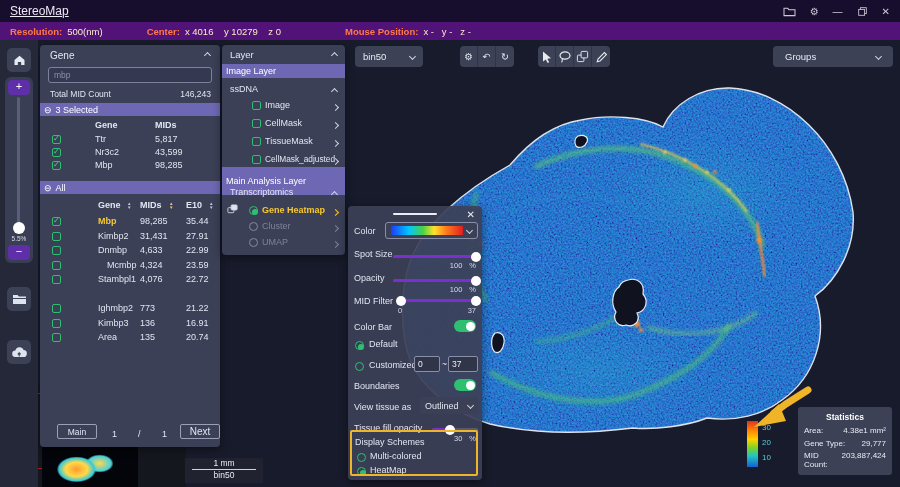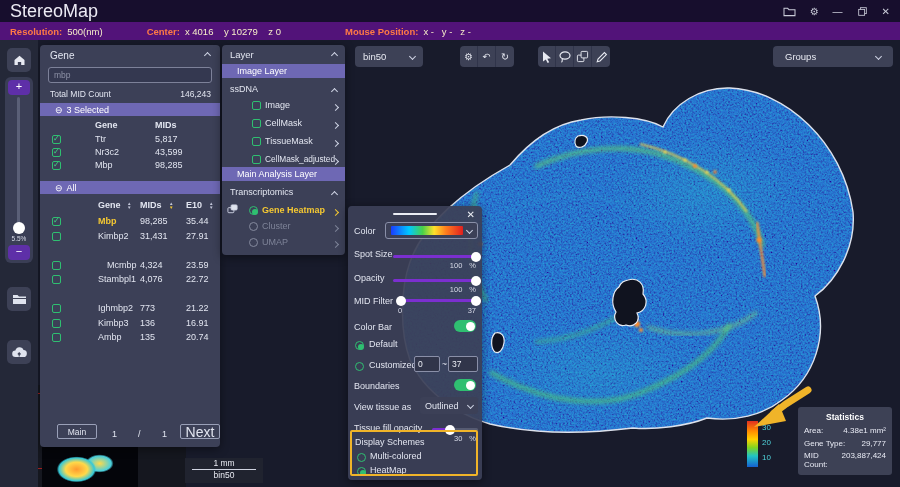--- a/index.html
+++ b/index.html
@@ -2,21 +2,21 @@
 <html><head>
 <meta charset="utf-8">
 <style>
   * { margin:0; padding:0; box-sizing:border-box; font-family:"Liberation Sans",sans-serif; }
   html,body { width:900px; height:487px; overflow:hidden; }
   body { background:#191c2c; position:relative; color:#e6e8f2; }
 
   
   .titlebar { position:absolute; left:0; top:0; width:900px; height:22px; background:#170e2d;
               display:flex; align-items:center; padding:0 10px; z-index:40; }
-  .titlebar .app { font-size:18px; color:#eceaf4; }
+  .titlebar .app { font-size:12px; color:#eceaf4;text-decoration:underline; }
   .win-icons { margin-left:auto; display:flex; gap:14px; align-items:center; color:#c9cbd8; font-size:10px; }
   .win-icons svg { display:block; }
   .infobar { position:absolute; left:0; top:22px; width:900px; height:18px; background:#521379;
              display:flex; align-items:center; gap:8px; padding:0 10px; font-size:9.5px; z-index:40; }
   .infobar .lbl { color:#ff7a45; font-weight:bold; }
   .infobar .val { color:#f6eec9; white-space:pre; }
   .infobar .grp { display:flex; gap:5px; align-items:center; }
   .gap1 { width:28px; } .gap2 { width:48px; }
 
   
@@ -36,21 +36,21 @@
   .mm-thumb { position:absolute; left:42px; top:60px; width:96px; height:42px; background:#04050a;
     background-image:
       radial-gradient(26px 17px at 36% 58%, #ff9a2e 0%, #ffd94a 42%, #35c8d8 68%, rgba(0,0,0,0) 76%),
       radial-gradient(20px 13px at 60% 44%, #ffd94a 0%, #49d0de 58%, rgba(0,0,0,0) 70%); }
   .mm-icon { position:absolute; left:2px; bottom:2px; width:7px; height:6px; border:1px solid #6a6f84; }
 
   
   .panel { position:absolute; background:#3c4057; border-radius:4px; box-shadow:0 2px 10px rgba(0,0,0,.45);
            font-size:9px; color:#e2e5f0; }
   .phead { position:absolute; left:0; width:100%; background:#6e68b4; color:#fff;
-           display:flex; align-items:center; gap:4px; padding:0 15px; }
+           display:flex; align-items:center; gap:4px; padding:0 4px; }
   .chev { display:inline-block; width:5px; height:5px; border-right:1.4px solid #cfd3e4; border-bottom:1.4px solid #cfd3e4; }
   .chev.up { transform:rotate(-135deg); } .chev.down { transform:rotate(45deg); } .chev.right { transform:rotate(-45deg); }
   .cb { display:inline-block; width:9px; height:9px; border:1px solid #2fbf71; border-radius:2px; position:relative; }
   .cb.on::after { content:"✓"; position:absolute; left:0px; top:-2px; font-size:8px; color:#3ddc84; }
   .sort { display:inline-flex; flex-direction:column; margin-left:3px; }
   .sort i { font-style:normal; font-size:4.5px; line-height:4px; color:#c3c7da; }
   .sort i.hot { color:#f5c832; }
 
   
   .gene-panel { left:40px; top:45px; width:180px; height:402px; z-index:10; }
@@ -302,20 +302,26 @@
     <span class="ycell" style="position:absolute;left:58px;font-weight:bold">Mbp</span>
     <span style="position:absolute;left:100px">98,285</span>
     <span style="position:absolute;left:146px">35.44</span>
   </div>
   <div class="row" style="top:182.5px;height:13px">
     <span class="cb" style="margin-left:12px"></span>
     <span style="position:absolute;left:58px">Kimbp2</span>
     <span style="position:absolute;left:100px">31,431</span>
     <span style="position:absolute;left:146px">27.91</span>
   </div>
+  <div class="row" style="top:197px;height:13px">
+    <span class="cb" style="margin-left:12px"></span>
+    <span style="position:absolute;left:58px">Dnmbp</span>
+    <span style="position:absolute;left:100px">4,633</span>
+    <span style="position:absolute;left:146px">22.99</span>
+  </div>
   <div class="row" style="top:211.5px;height:13px">
     <span class="cb" style="margin-left:12px"></span>
     <span style="position:absolute;left:67px">Mcmbp</span>
     <span style="position:absolute;left:100px">4,324</span>
     <span style="position:absolute;left:146px">23.59</span>
   </div>
   <div class="row" style="top:226px;height:13px">
     <span class="cb" style="margin-left:12px"></span>
     <span style="position:absolute;left:58px">Stambpl1</span>
     <span style="position:absolute;left:100px">4,076</span>
@@ -328,31 +334,31 @@
     <span style="position:absolute;left:146px">21.22</span>
   </div>
   <div class="row" style="top:269.5px;height:13px">
     <span class="cb" style="margin-left:12px"></span>
     <span style="position:absolute;left:58px">Kimbp3</span>
     <span style="position:absolute;left:100px">136</span>
     <span style="position:absolute;left:146px">16.91</span>
   </div>
   <div class="row" style="top:284px;height:13px">
     <span class="cb" style="margin-left:12px"></span>
-    <span style="position:absolute;left:58px">Ambp</span>
+    <span style="position:absolute;left:58px">Area</span>
     <span style="position:absolute;left:100px">135</span>
     <span style="position:absolute;left:146px">20.74</span>
   </div>
 
   <div class="row" style="top:378px;height:16px">
     <span style="position:absolute;left:17px;width:40px;height:15px;border:1px solid #9aa0b8;border-radius:2px;text-align:center;line-height:14px;font-size:8.5px">Main</span>
     <span style="position:absolute;left:72px">1</span>
     <span style="position:absolute;left:98px">/</span>
     <span style="position:absolute;left:122px">1</span>
-    <span style="position:absolute;left:140px;width:40px;height:15px;border:1px solid #9aa0b8;border-radius:2px;text-align:center;line-height:14px;font-size:14px">Next</span>
+    <span style="position:absolute;left:140px;width:40px;height:15px;border:1px solid #9aa0b8;border-radius:2px;text-align:center;line-height:14px;font-size:10px">Next</span>
   </div>
 </div>
 
 <div class="panel layer-panel">
   <span style="position:absolute;left:8px;top:4px;font-size:9.5px">Layer</span>
   <i class="chev up" style="position:absolute;right:8px;top:8px"></i>
   <div class="phead" style="top:19px;height:14px">
     <span>Image Layer</span>
   </div>
   <div class="row" style="top:36px;height:13px">
@@ -372,21 +378,21 @@
   <div class="row" style="top:88px;height:13px">
     <span class="cb" style="margin-left:30px"></span>
     <span style="position:absolute;left:43px">TissueMask</span>
     <i class="chev right" style="position:absolute;right:7px"></i>
   </div>
   <div class="row" style="top:106px;height:13px">
     <span class="cb" style="margin-left:30px"></span>
     <span style="position:absolute;left:43px;font-size:8.3px">CellMask_adjusted</span>
     <i class="chev right" style="position:absolute;right:7px"></i>
   </div>
-  <div class="phead" style="top:122px;height:14px">
+  <div class="phead" style="top:122px;height:28px">
     <span>Main Analysis Layer</span>
   </div>
   <div class="row" style="top:139px;height:13px">
     <span style="margin-left:8px">Transcriptomics</span>
     <i class="chev up" style="position:absolute;right:8px"></i>
   </div>
   <div class="row" style="top:156px;height:14px">
     <svg width="11" height="11" viewBox="0 0 12 12" style="margin-left:5px">
       <rect x="1" y="4" width="6.5" height="5.5" rx="1" fill="none" stroke="#cfd3e4"></rect>
       <rect x="4.5" y="1" width="6.5" height="5.5" rx="1" fill="#dfe3ee" stroke="#cfd3e4"></rect>

